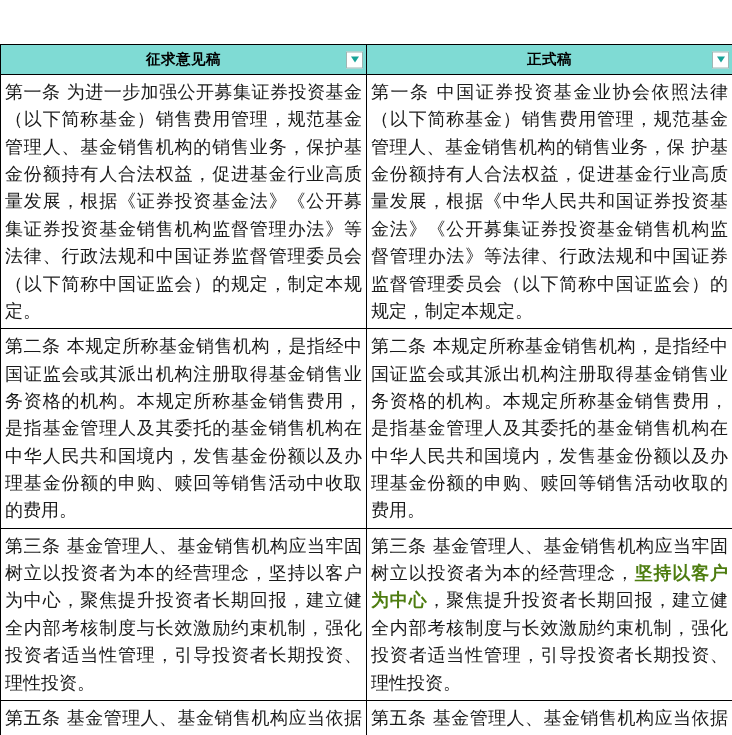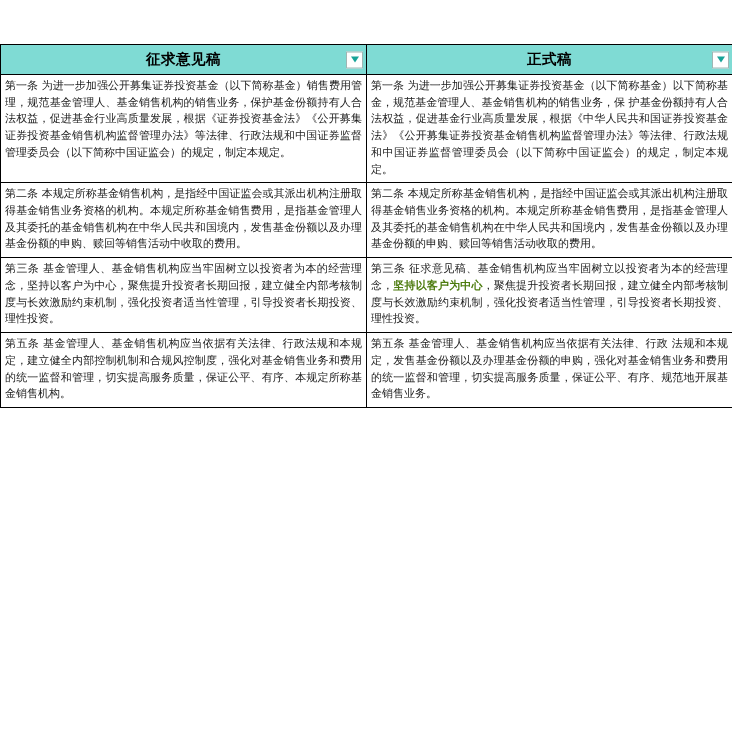--- a/index.html
+++ b/index.html
@@ -79,21 +79,21 @@
   }
 
   
   table.cmp td {
     border: 1px solid #000000;
     padding: 3px 4px 4px 4px;
     vertical-align: top;
     background: #ffffff;
   }
   .para {
-    font-size: 11px;
+    font-size: 18px;
     line-height: 1.52;
     color: #1a1a1a;
     text-align: justify;
     text-justify: inter-ideograph;
     word-break: break-all;
     margin: 0;
   }
   .hl {
     color: #4d7c0f;
     font-weight: bold;
@@ -176,39 +176,39 @@
       </tr>
     </thead>
 
     <tbody>
 
       <tr>
         <td>
           <p class="para">第一条 为进一步加强公开募集证券投资基金（以下简称基金）销售费用管理，规范基金管理人、基金销售机构的销售业务，保护基金份额持有人合法权益，促进基金行业高质量发展，根据《证券投资基金法》《公开募集证券投资基金销售机构监督管理办法》等法律、行政法规和中国证券监督管理委员会（以下简称中国证监会）的规定，制定本规定。</p>
         </td>
         <td>
-          <p class="para"><span>第一条 为进一步加强公开募集证券投资基金（以下简称基金）以下简称基金，规范基金管理人、基金销售机构的销售业务，保 护基金份额持有人合法权益，促进基金行业高质量发展，根据《中华人民共和国证券投资基金法》《公开募集证券投资基金销售机构监督管理办法》等法律、行政法规和中国证券监督管理委员会（以下简称中国证监会）的规定，制定本规定。</span><span class="hl"></span><span></span></p>
+          <p class="para"><span>第一条 中国证券投资基金业协会依照法律（以下简称基金）销售费用管理，规范基金管理人、基金销售机构的销售业务，保 护基金份额持有人合法权益，促进基金行业高质量发展，根据《中华人民共和国证券投资基金法》《公开募集证券投资基金销售机构监督管理办法》等法律、行政法规和中国证券监督管理委员会（以下简称中国证监会）的规定，制定本规定。</span><span class="hl"></span><span></span></p>
         </td>
       </tr>
 
       <tr>
         <td>
           <p class="para">第二条 本规定所称基金销售机构，是指经中国证监会或其派出机构注册取得基金销售业务资格的机构。本规定所称基金销售费用，是指基金管理人及其委托的基金销售机构在中华人民共和国境内，发售基金份额以及办理基金份额的申购、赎回等销售活动中收取的费用。</p>
         </td>
         <td>
           <p class="para"><span>第二条 本规定所称基金销售机构，是指经中国证监会或其派出机构注册取得基金销售业务资格的机构。本规定所称基金销售费用，是指基金管理人及其委托的基金销售机构在中华人民共和国境内，发售基金份额以及办理基金份额的申购、赎回等销售活动收取的费用。</span><span class="hl"></span><span></span></p>
         </td>
       </tr>
 
       <tr>
         <td>
           <p class="para">第三条 基金管理人、基金销售机构应当牢固树立以投资者为本的经营理念，坚持以客户为中心，聚焦提升投资者长期回报，建立健全内部考核制度与长效激励约束机制，强化投资者适当性管理，引导投资者长期投资、理性投资。</p>
         </td>
         <td>
-          <p class="para"><span>第三条 征求意见稿、基金销售机构应当牢固树立以投资者为本的经营理念，</span><span class="hl">坚持以客户为中心</span><span>，聚焦提升投资者长期回报，建立健全内部考核制度与长效激励约束机制，强化投资者适当性管理，引导投资者长期投资、理性投资。</span></p>
+          <p class="para"><span>第三条 基金管理人、基金销售机构应当牢固树立以投资者为本的经营理念，</span><span class="hl">坚持以客户为中心</span><span>，聚焦提升投资者长期回报，建立健全内部考核制度与长效激励约束机制，强化投资者适当性管理，引导投资者长期投资、理性投资。</span></p>
         </td>
       </tr>
 
 
       <tr>
         <td>
           <p class="para">第五条 基金管理人、基金销售机构应当依据有关法律、行政法规和本规定，建立健全内部控制机制和合规风控制度，强化对基金销售业务和费用的统一监督和管理，切实提高服务质量，保证公平、有序、本规定所称基金销售机构。</p>
         </td>
         <td>
           <p class="para"><span>第五条 基金管理人、基金销售机构应当依据有关法律、行政 法规和本规定，发售基金份额以及办理基金份额的申购，强化对基金销售业务和费用的统一监督和管理，切实提高服务质量，保证公平、有序、规范地开展基金销售业务。</span><span class="hl"></span><span></span></p>

